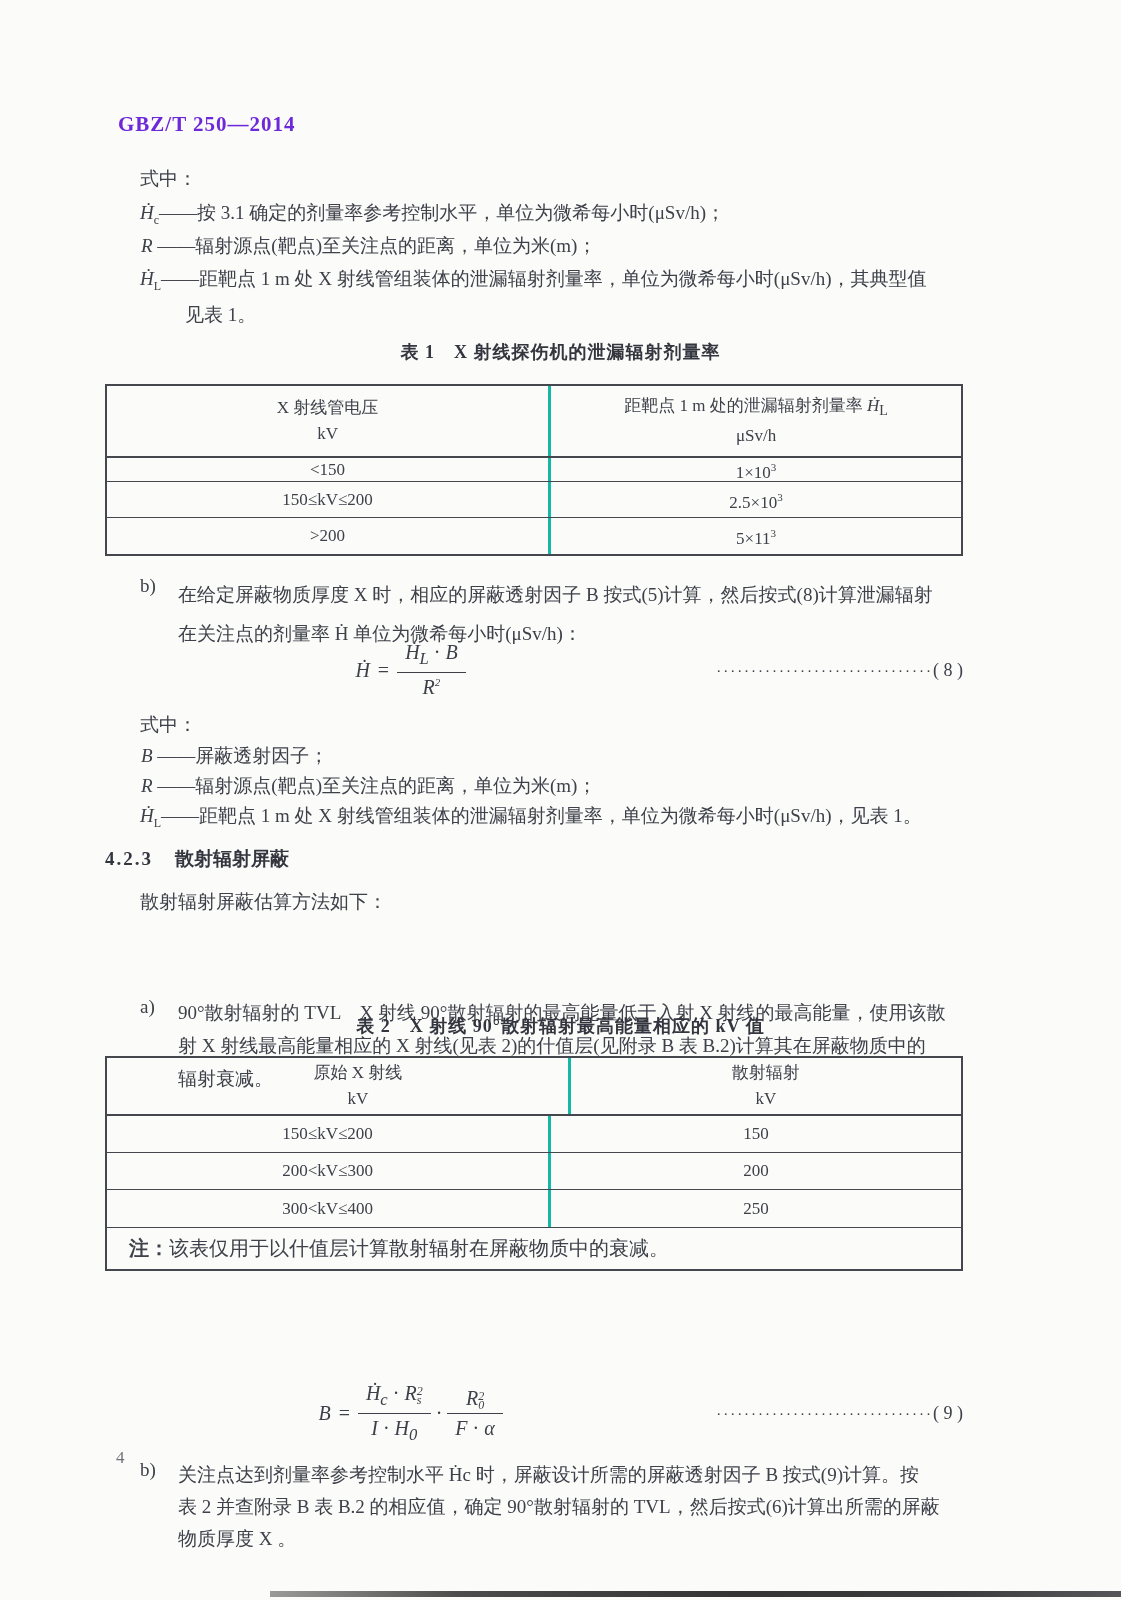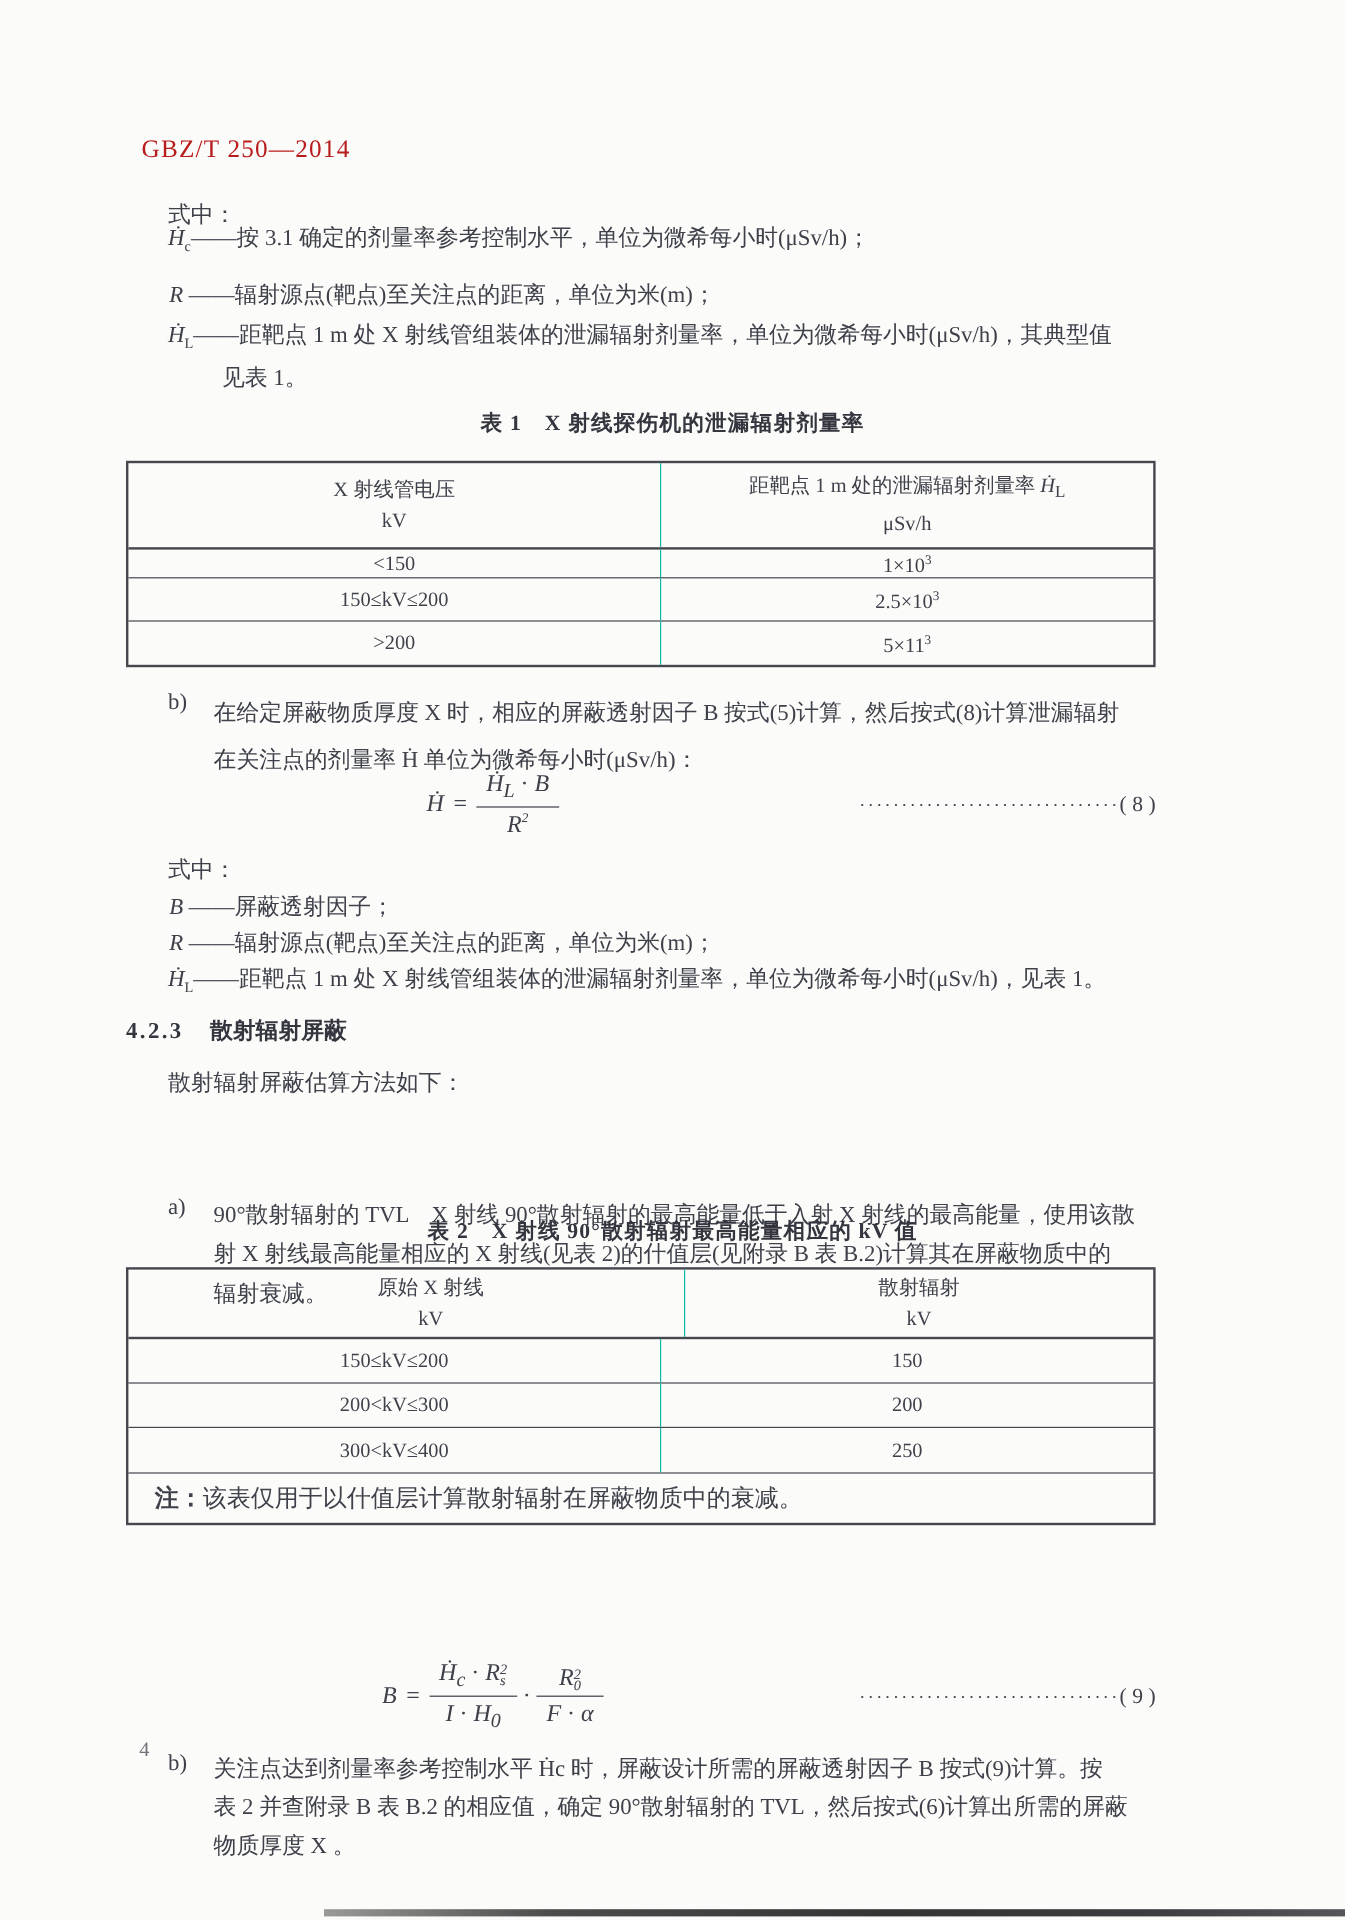--- a/index.html
+++ b/index.html
@@ -8,21 +8,21 @@
     width:1121px;height:1600px;
     margin:0 auto;
     background:#fbfbf9;
     font-family:"Liberation Serif","DejaVu Serif",serif;
     color:#3e404a;
     overflow:hidden;
   }
   .abs{position:absolute;}
   .doc-number{
     left:118px;top:112px;
-    font-size:21px;font-weight:normal;color:#b91c1c;
+    font-size:21px;font-weight:bold;color:#6d28d9;
     letter-spacing:1px;
   }
   .where-label{font-size:19px;}
   .def{font-size:19px;white-space:nowrap;}
   .var{font-style:italic;font-family:"Liberation Serif",serif;}
   .def sub,.var-sub{font-size:12px;font-style:normal;}
   .table-title{
     left:0;width:1121px;text-align:center;
     font-size:18px;font-weight:bold;color:#34363f;
     letter-spacing:1px;
@@ -31,21 +31,21 @@
     left:105px;width:858px;
     border:2px solid #45474f;
     box-sizing:border-box;
     font-size:17px;
   }
   .t-row{display:flex;box-sizing:border-box;}
   .t-cell{
     display:flex;flex-direction:column;justify-content:center;align-items:center;
     box-sizing:border-box;text-align:center;line-height:26px;
   }
-  .c1{width:52%;border-right:1px solid #14b8a6;}
+  .c1{width:52%;border-right:3px solid #14b8a6;}
   .c2{width:48%;}
   .t-head{border-bottom:2px solid #45474f;}
   .t-data{border-bottom:1px solid #45474f;}
   .t-data:last-child{border-bottom:none;}
   .t-note{
     border-top:1px solid #45474f;
     padding:7px 0 7px 22px;
     font-size:20px;text-align:left;
   }
   .t-note b{font-weight:bold;}
@@ -80,21 +80,21 @@
 </style>
 </head>
 <body>
 
 <div class="page">
 
   <div class="abs doc-number">GBZ/T 250—2014</div>
 
   <div class="abs where-label" style="left:140px;top:166px;">式中：</div>
 
-  <div class="abs def" style="left:140px;top:185px;">
+  <div class="abs def" style="left:140px;top:200px;">
     <span class="var">Ḣ</span><sub>c</sub><span>——按 3.1 确定的剂量率参考控制水平，单位为微希每小时(μSv/h)；</span>
   </div>
   <div class="abs def" style="left:141px;top:233px;">
     <span class="var">R</span><span> ——辐射源点(靶点)至关注点的距离，单位为米(m)；</span>
   </div>
   <div class="abs def" style="left:140px;top:266px;">
     <span class="var">Ḣ</span><sub>L</sub><span>——距靶点 1 m 处 X 射线管组装体的泄漏辐射剂量率，单位为微希每小时(μSv/h)，其典型值</span>
     <span class="cont" style="margin-left:45px;margin-top:8px;">见表 1。</span>
   </div>
 

